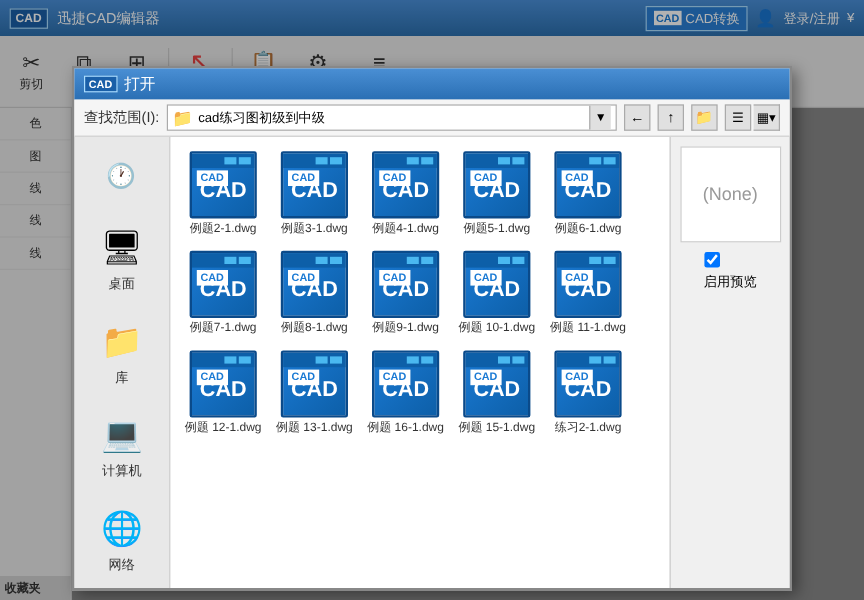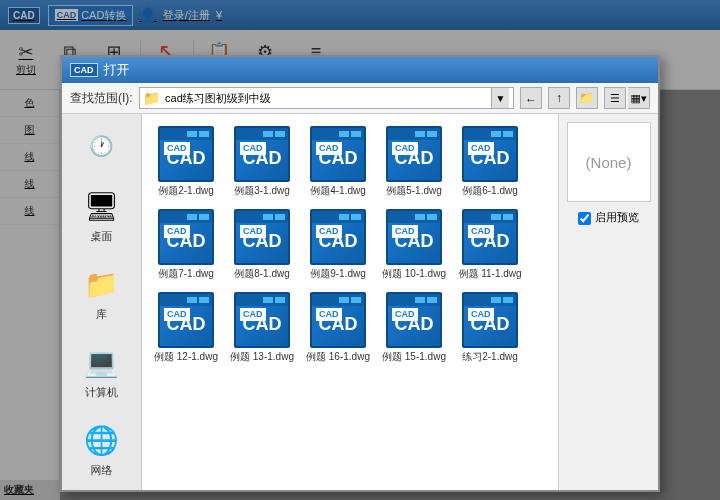--- a/index.html
+++ b/index.html
@@ -12,21 +12,20 @@
       overflow: hidden;
     }
 
     
     #app {
       width: 720px;
       height: 500px;
       display: flex;
       flex-direction: column;
       background: #f0f0f0;
-      text-decoration: underline;
     }
 
     
     #title-bar {
       height: 30px;
       background: linear-gradient(to bottom, #4a90d9, #2c6fad);
       display: flex;
       align-items: center;
       padding: 0 8px;
       gap: 8px;
@@ -406,32 +405,34 @@
       background: #fff;
       border: 1px solid #ccc;
       display: flex;
       align-items: center;
       justify-content: center;
       font-size: 15px;
       color: #999;
     }
     #preview-checkbox-area {
       display: flex;
-      align-items: flex-end;
+      align-items: flex-start;
       gap: 4px;
       font-size: 11px;
+      flex-direction: column;
     }
   </style>
 </head>
 <body>
 
 <div id="app" style="position:relative;">
 
   <div id="title-bar">
     <div class="app-logo">CAD</div>
+    <span class="title-text">迅捷CAD编辑器</span>
     <div class="title-right">
       <div class="cad-convert-btn">
         <span style="font-size:11px;background:#fff;color:#1a7ad4;font-weight:bold;padding:1px 2px;font-size:9px;">CAD</span>
         <span>CAD转换</span>
       </div>
       <span style="color:#fff;font-size:14px;">👤</span>
       <button class="login-btn">登录/注册</button>
       <button class="price-btn">¥</button>
     </div>
   </div>

